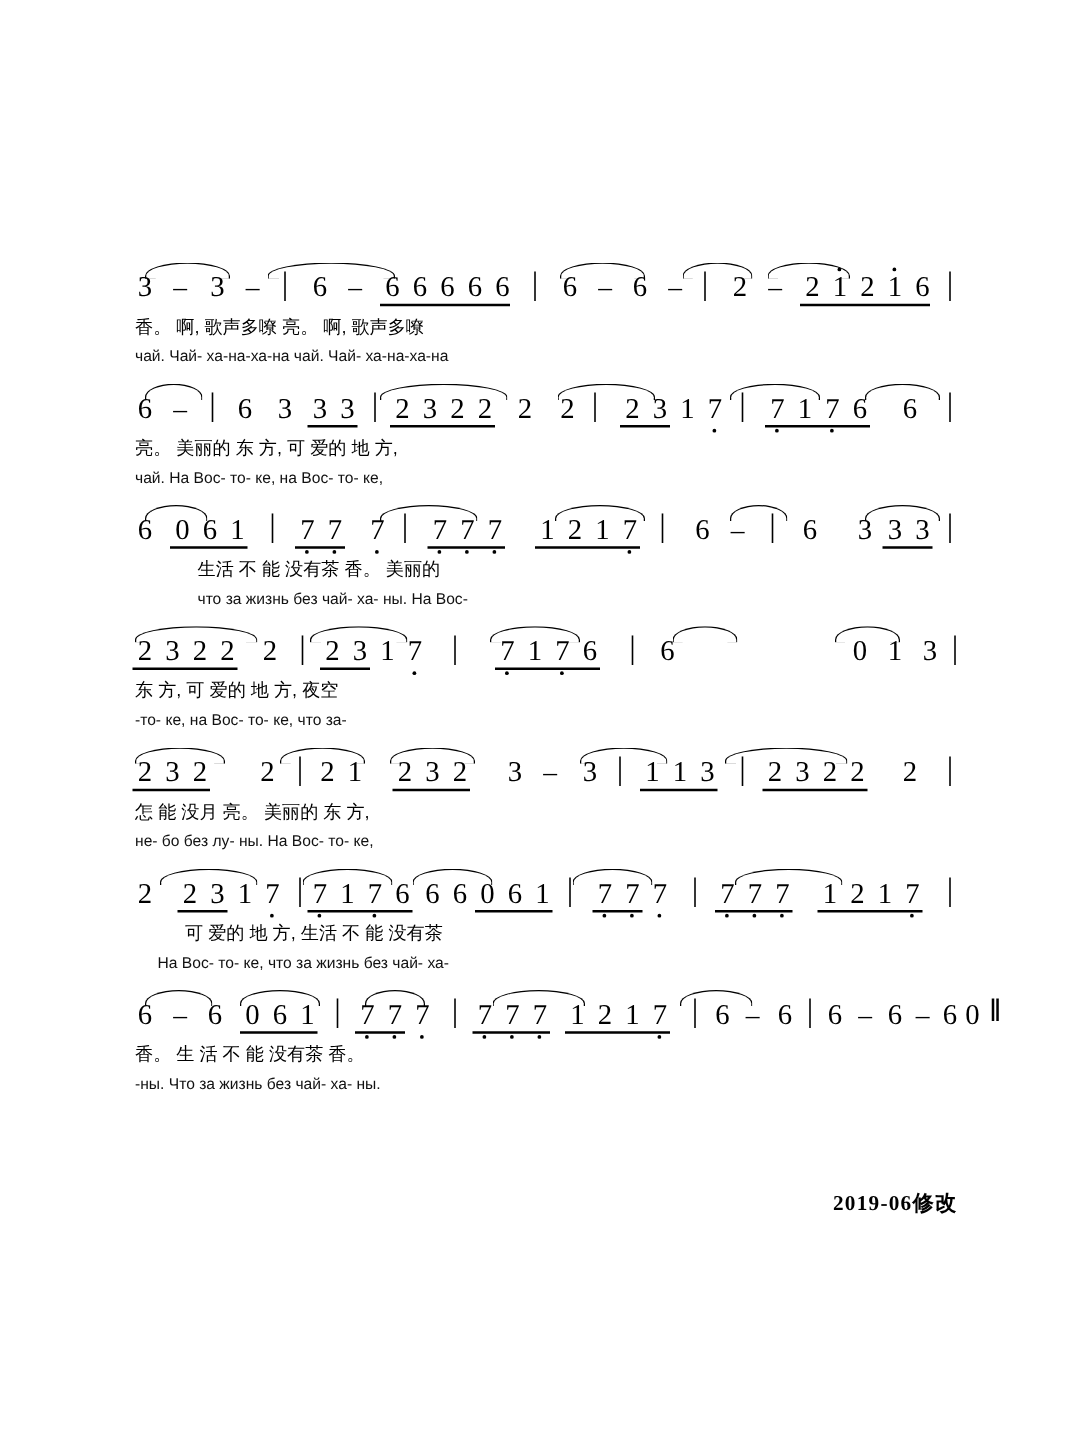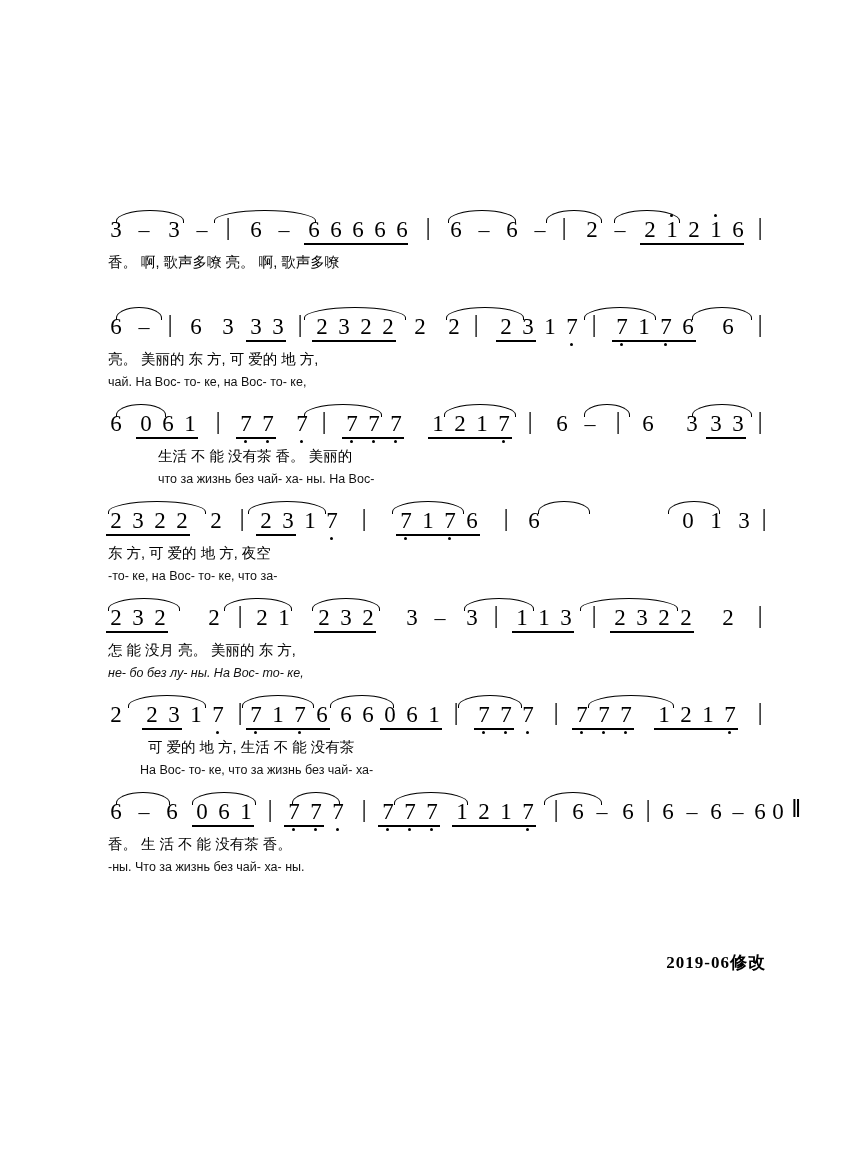--- a/index.html
+++ b/index.html
@@ -179,20 +179,21 @@
         <div class="note" style="left:556px;">1</div>
         <div class="dot-up" style="left:562px; top:4px;"></div>
         <div class="note" style="left:578px;">2</div>
         <div class="note" style="left:600px;">1</div>
         <div class="dot-up" style="left:606px; top:4px;"></div>
         <div class="note" style="left:622px;">6</div>
         <div class="beam" style="left:532px; top:33px; width:104px;"></div>
         <div class="note bar" style="left:648px;">|</div>
       </div>
       <div class="lyric cn" style="left:0px; letter-spacing:0px;">香。 啊, 歌声多嘹 亮。 啊, 歌声多嘹</div>
+      <div class="lyric ru" style="left:0px;">чай. Чай- ха-на-ха-на чай. Чай- ха-на-ха-на</div>
     </div>
 
     <div class="staff-line">
       <div class="notes-row">
         <div class="slur" style="left:8px; top:0px; width:44px;"></div>
         <div class="slur" style="left:196px; top:0px; width:100px;"></div>
         <div class="slur" style="left:338px; top:0px; width:76px;"></div>
         <div class="slur" style="left:476px; top:0px; width:70px;"></div>
         <div class="slur" style="left:584px; top:0px; width:58px;"></div>
 
@@ -355,21 +356,21 @@
         <div class="note bar" style="left:482px;">|</div>
         <div class="note" style="left:504px;">2</div>
         <div class="note" style="left:526px;">3</div>
         <div class="note" style="left:548px;">2</div>
         <div class="note" style="left:570px;">2</div>
         <div class="beam" style="left:502px; top:33px; width:84px;"></div>
         <div class="note" style="left:612px;">2</div>
         <div class="note bar" style="left:648px;">|</div>
       </div>
       <div class="lyric cn" style="left:0px;">怎 能 没月 亮。 美丽的 东 方,</div>
-      <div class="lyric ru" style="left:0px;font-style:italic;">не- бо без лу- ны. На Вос- то- ке,</div>
+      <div class="lyric ru" style="left:0px;">не- бо без лу- ны. На Вос- то- ке,</div>
     </div>
 
     <div class="staff-line">
       <div class="notes-row">
         <div class="slur" style="left:20px; top:0px; width:76px;"></div>
         <div class="slur" style="left:134px; top:0px; width:70px;"></div>
         <div class="slur" style="left:222px; top:0px; width:62px;"></div>
         <div class="slur" style="left:350px; top:0px; width:62px;"></div>
         <div class="slur" style="left:480px; top:0px; width:84px;"></div>
 
@@ -412,21 +413,21 @@
         <div class="beam" style="left:464px; top:33px; width:62px;"></div>
         <div class="note" style="left:548px;">1</div>
         <div class="note" style="left:570px;">2</div>
         <div class="note" style="left:592px;">1</div>
         <div class="note" style="left:614px;">7</div>
         <div class="dot-dn" style="left:620px; top:36px;"></div>
         <div class="beam" style="left:546px; top:33px; width:84px;"></div>
         <div class="note bar" style="left:648px;">|</div>
       </div>
       <div class="lyric cn" style="left:40px;">可 爱的 地 方, 生活 不 能 没有茶</div>
-      <div class="lyric ru" style="left:32px;">На Вос- то- ке, что за жизнь без чай- ха-</div>
+      <div class="lyric ru" style="left:18px;">На Вос- то- ке, что за жизнь без чай- ха-</div>
     </div>
 
     <div class="staff-line">
       <div class="notes-row">
         <div class="slur" style="left:8px; top:0px; width:52px;"></div>
         <div class="slur" style="left:84px; top:0px; width:62px;"></div>
         <div class="slur" style="left:184px; top:0px; width:46px;"></div>
         <div class="slur" style="left:286px; top:0px; width:72px;"></div>
         <div class="slur" style="left:436px; top:0px; width:56px;"></div>
 

